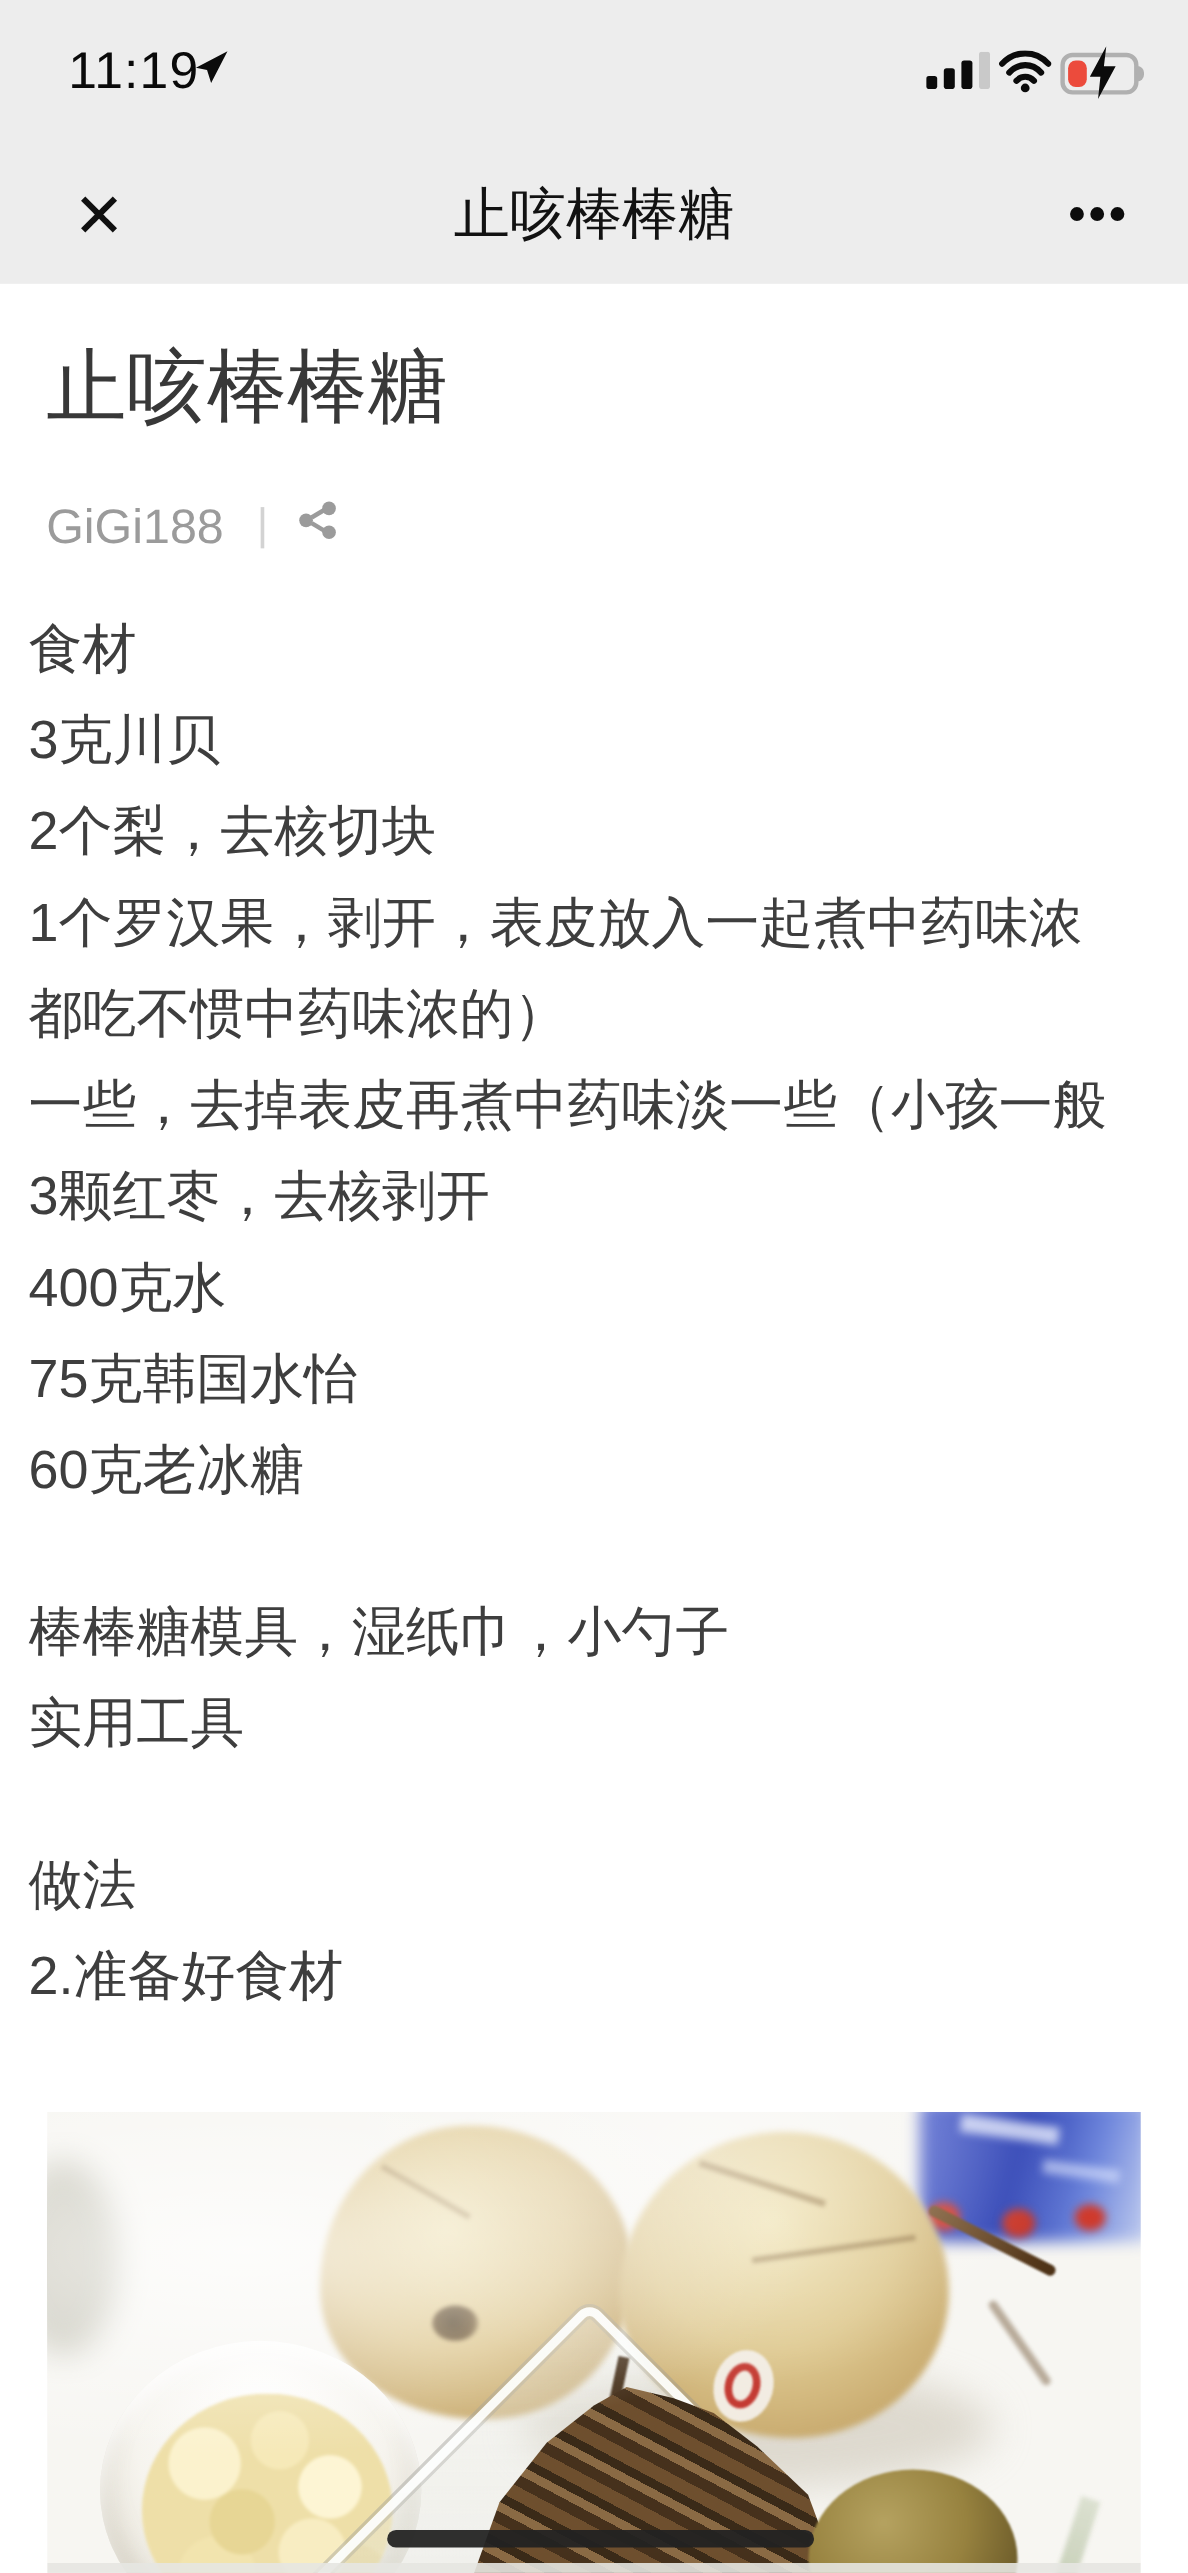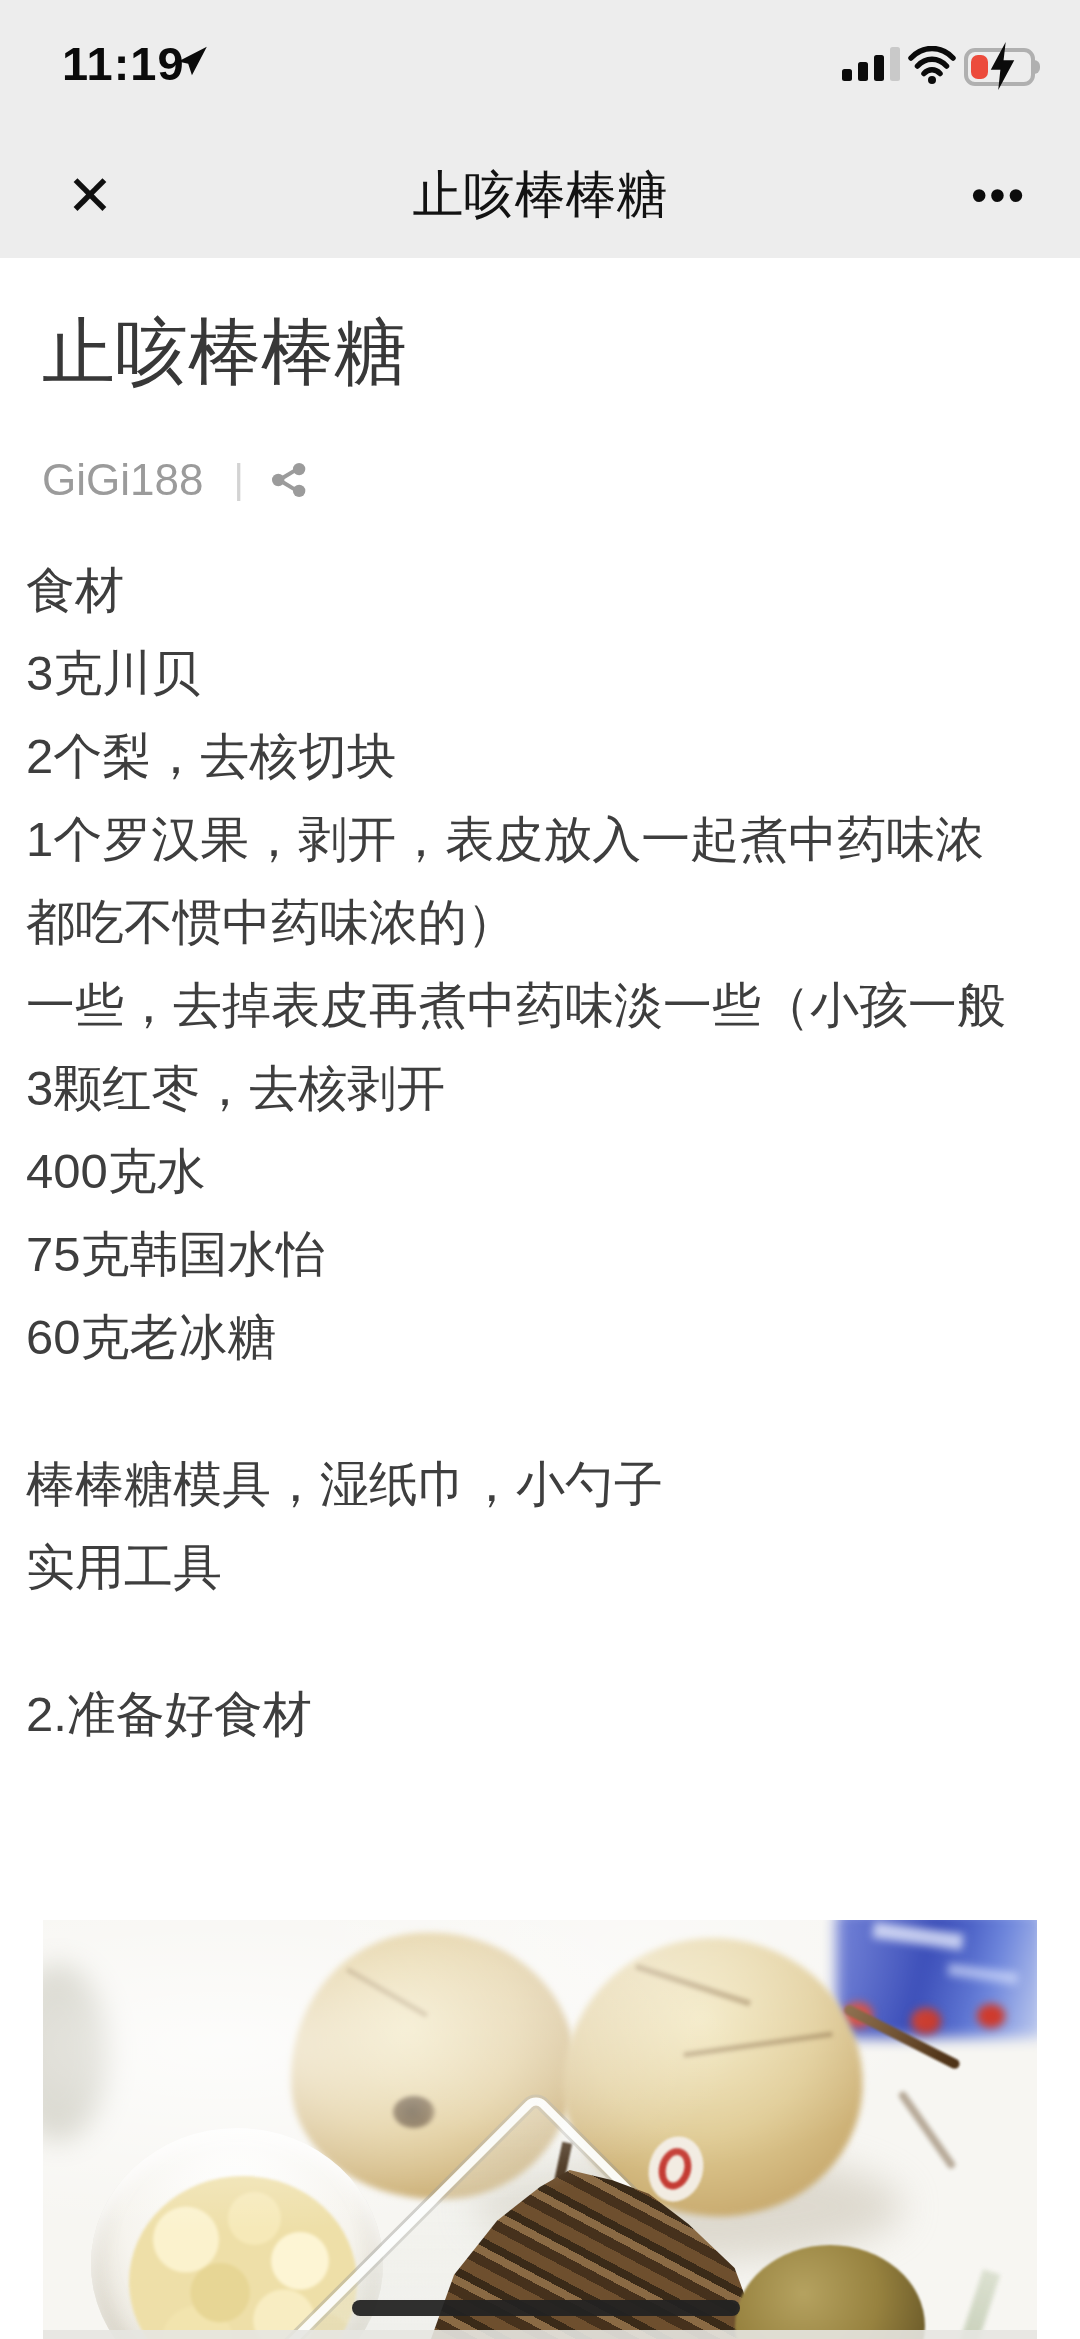--- a/index.html
+++ b/index.html
@@ -1,42 +1,42 @@
 <!DOCTYPE html>
 <html style="--chrome-bg: #ededed; --body-text: #3e3e3e; --muted: #9b9b9b; --battery-red: #ec4b3c;"><head>
 <meta charset="utf-8">
 <style>
   html,body{margin:0;padding:0;background:#fff;}
   .page{position:relative;width:1080px;height:2339px;overflow:hidden;background:#fff;
         font-family:"Liberation Sans","DejaVu Sans",sans-serif;}
 
   
   .chrome{position:absolute;top:0;left:0;width:1080px;height:258px;background:var(--chrome-bg,#ededed);}
-  .time{position:absolute;left:62px;top:36px;font-size:47px;font-weight:700;color:#0a0a0a;letter-spacing:1px;}
+  .time{position:absolute;left:62px;top:36px;font-size:47px;font-weight:400;color:#0a0a0a;letter-spacing:1px;}
   .loc-arrow{position:absolute;left:176px;top:44px;width:34px;height:34px;}
   .sig{position:absolute;left:842px;top:47px;width:60px;height:34px;}
   .wifi{position:absolute;left:908px;top:46px;width:48px;height:38px;}
   .batt{position:absolute;left:964px;top:48px;width:78px;height:37px;}
   .batt-body{position:absolute;left:0;top:0;width:63px;height:30px;border:4px solid #b0b0b0;border-radius:11px;}
   .batt-fill{position:absolute;left:7px;top:7px;width:17px;height:24px;border-radius:7px;background:var(--battery-red,#ec4b3c);}
   .batt-nub{position:absolute;left:69px;top:12px;width:7px;height:14px;background:#b0b0b0;border-radius:0 6px 6px 0;}
   .bolt{position:absolute;left:25px;top:-6px;width:27px;height:48px;}
 
   .nav{position:absolute;top:132px;left:0;width:1080px;height:126px;}
   .close-btn{position:absolute;left:52px;top:22px;width:76px;height:82px;font-size:56px;font-weight:300;
              color:#101010;display:flex;align-items:center;justify-content:center;cursor:pointer;}
   .nav-title{position:absolute;left:240px;right:240px;top:0;height:126px;display:flex;align-items:center;
              justify-content:center;font-size:51px;font-weight:500;color:#121212;}
   .more-btn{position:absolute;right:36px;top:18px;width:90px;height:90px;display:flex;align-items:center;
             justify-content:center;font-size:44px;letter-spacing:3px;font-weight:700;color:#0c0c0c;cursor:pointer;}
 
   
   .article{position:absolute;top:258px;left:0;width:1080px;}
   .article-title{margin:52px 42px 0;font-size:73px;line-height:1.16;font-weight:400;color:#383838;}
-  .meta{display:flex;align-items:center;margin:60px 42px 0;font-size:44px;color:var(--muted,#9b9b9b);}
+  .meta{display:flex;margin:60px 42px 0;font-size:44px;color:var(--muted,#9b9b9b);}
   .meta .author{color:var(--muted,#9b9b9b);}
   .meta .divider{margin:0 26px 0 30px;color:#d3d3d3;font-size:40px;}
   .meta .share-ic{width:38px;height:36px;margin-right:14px;flex:none;}
   .article-body{margin:44px 26px 0;}
   .article-body p.line{margin:0;font-size:49px;line-height:83px;color:var(--body-text,#3e3e3e);}
   .article-body div.spacer{height:64px;}
 
   
   .photo{position:absolute;left:43px;top:1920px;width:994px;height:419px;overflow:hidden;background:#f7f6f2;}
   .photo *{position:absolute;}
@@ -156,20 +156,21 @@
         <p class="line">都吃不惯中药味浓的）</p>
         <p class="line">一些，去掉表皮再煮中药味淡一些（小孩一般</p>
         <p class="line">3颗红枣，去核剥开</p>
         <p class="line">400克水</p>
         <p class="line">75克韩国水怡</p>
         <p class="line">60克老冰糖</p>
         <div class="spacer"></div>
         <p class="line">棒棒糖模具，湿纸巾，小勺子</p>
         <p class="line">实用工具</p>
         <div class="spacer"></div>
+        <p class="line">做法</p>
         <p class="line">2.准备好食材</p>
       </div>
   </div>
 
   <div class="photo">
     <div class="ph-pkg"></div>
     <div class="ph-pkg-streak1"></div>
     <div class="ph-pkg-streak2"></div>
     <div class="ph-pkg-red1"></div>
     <div class="ph-pkg-red2"></div>

